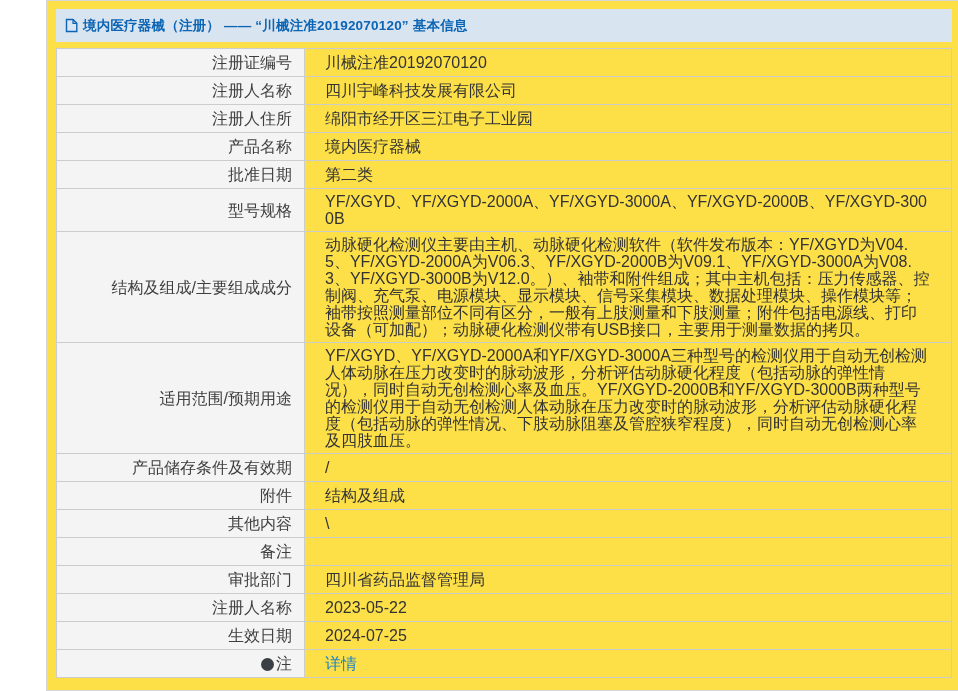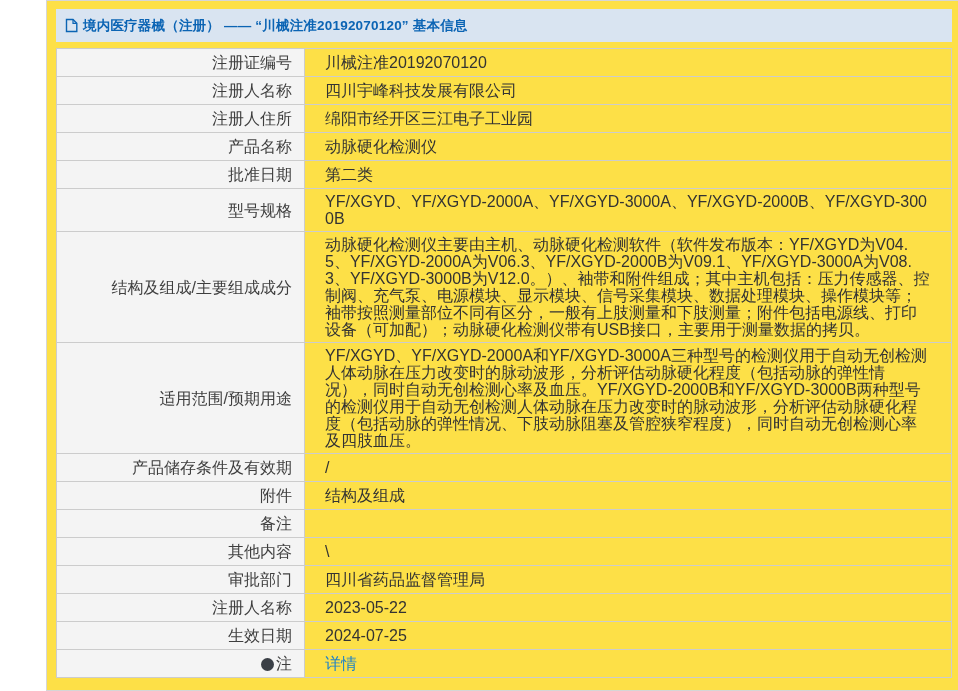--- a/index.html
+++ b/index.html
@@ -95,21 +95,21 @@
         <tr>
           <td class="label-cell">注册人名称</td>
           <td class="value-cell">四川宇峰科技发展有限公司</td>
         </tr>
         <tr>
           <td class="label-cell">注册人住所</td>
           <td class="value-cell">绵阳市经开区三江电子工业园</td>
         </tr>
         <tr>
           <td class="label-cell">产品名称</td>
-          <td class="value-cell">动脉硬化检测仪</td>
+          <td class="value-cell">境内医疗器械</td>
         </tr>
         <tr>
           <td class="label-cell">批准日期</td>
           <td class="value-cell">第二类</td>
         </tr>
         <tr>
           <td class="label-cell">型号规格</td>
           <td class="value-cell">YF/XGYD、YF/XGYD-2000A、YF/XGYD-3000A、YF/XGYD-2000B、YF/XGYD-3000B</td>
         </tr>
         <tr>
@@ -122,26 +122,26 @@
         </tr>
         <tr>
           <td class="label-cell">产品储存条件及有效期</td>
           <td class="value-cell">/</td>
         </tr>
         <tr>
           <td class="label-cell">附件</td>
           <td class="value-cell">结构及组成</td>
         </tr>
         <tr>
+          <td class="label-cell">其他内容</td>
+          <td class="value-cell">\</td>
+        </tr>
+        <tr>
           <td class="label-cell">备注</td>
           <td class="value-cell"></td>
-        </tr>
-        <tr>
-          <td class="label-cell">其他内容</td>
-          <td class="value-cell">\</td>
         </tr>
         <tr>
           <td class="label-cell">审批部门</td>
           <td class="value-cell">四川省药品监督管理局</td>
         </tr>
         <tr>
           <td class="label-cell">注册人名称</td>
           <td class="value-cell">2023-05-22</td>
         </tr>
         <tr>

